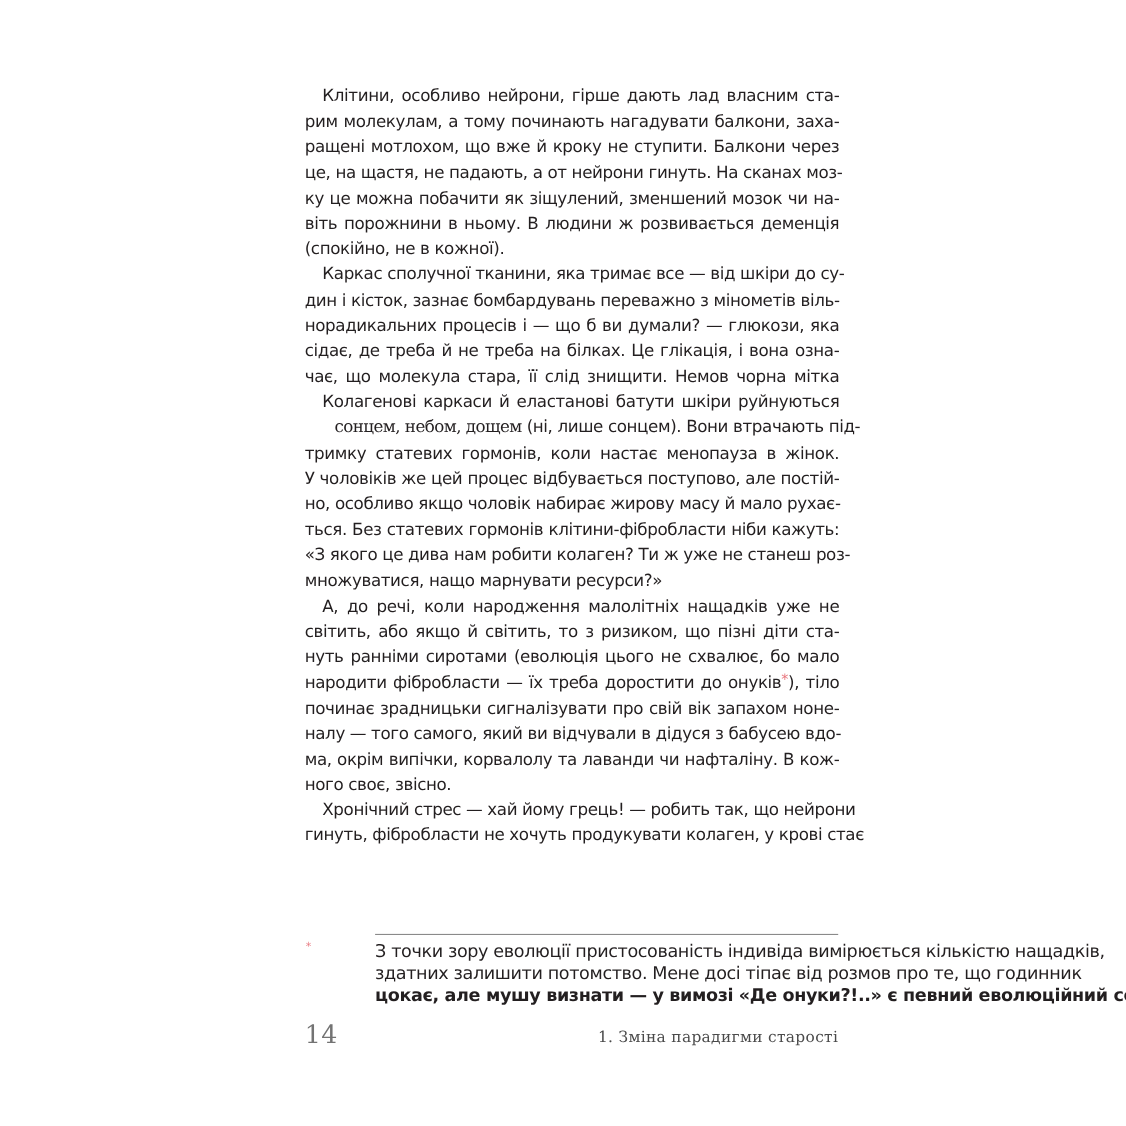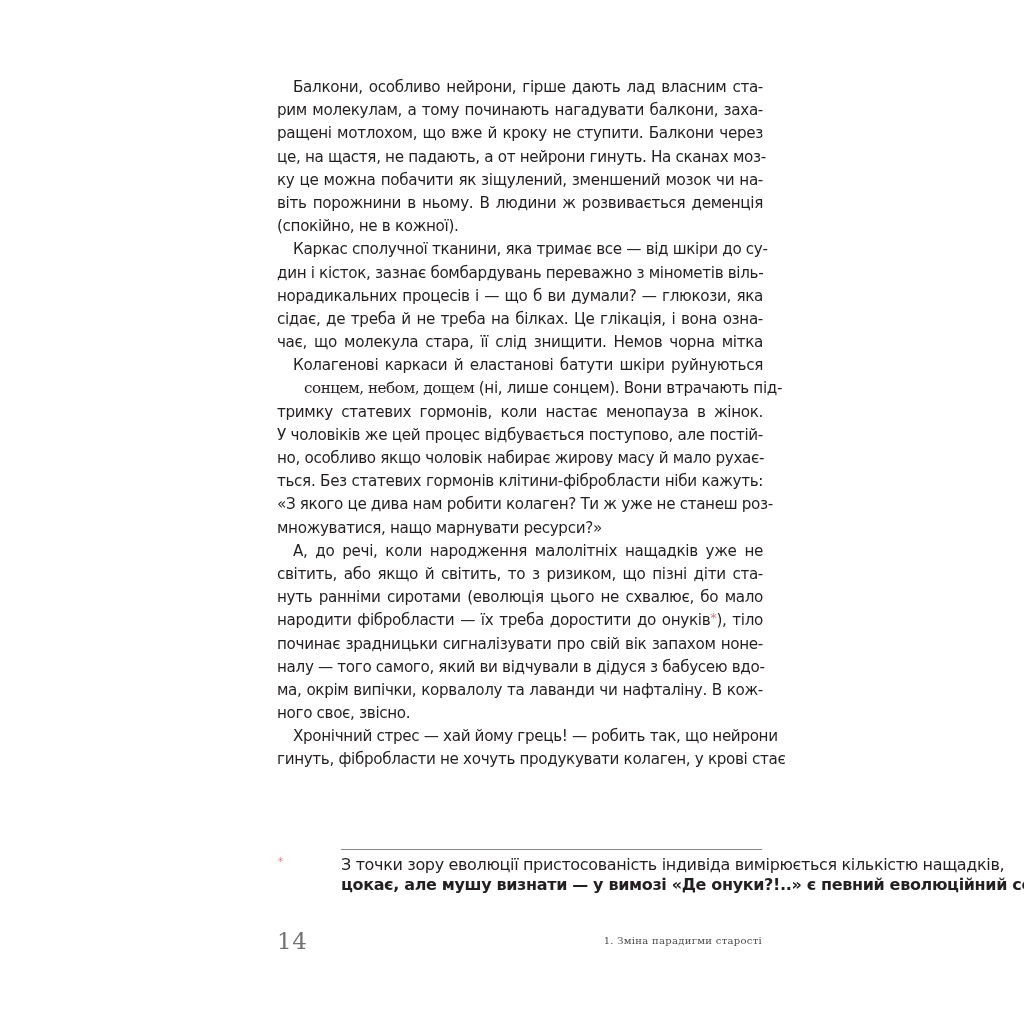--- a/index.html
+++ b/index.html
@@ -22,32 +22,32 @@
     font-family: "DejaVu Sans", sans-serif; font-size: 16px; line-height: 20px; color: #231f20; letter-spacing: -0.35px;
   }
   .fn-line { display: block; white-space: nowrap; text-align: justify; text-align-last: justify; }
   .fn-line.last { text-align-last: justify; font-weight: bold; }
   .page-number {
     position: absolute; left: 277px; top: 928px;
     font-family: "DejaVu Serif", serif; font-size: 23px; color: #737373; letter-spacing: 0.5px;
   }
   .running-head {
     position: absolute; right: 262px; top: 935px;
-    font-family: "DejaVu Serif", serif; font-size: 10px; color: #4a4a4a; letter-spacing: 0.3px;
+    font-family: "DejaVu Serif", serif; font-size: 14px; color: #4a4a4a; letter-spacing: 0.3px;
   }
 </style>
 </head>
 <body>
 
 <div class="page">
 
   <div class="body-text">
 
     <div>
-      <span class="line indent">Балкони, особливо нейрони, гірше дають лад власним ста-</span>
+      <span class="line indent">Клітини, особливо нейрони, гірше дають лад власним ста-</span>
       <span class="line">рим молекулам, а тому починають нагадувати балкони, заха-</span>
       <span class="line">ращені мотлохом, що вже й кроку не ступити. Балкони через</span>
       <span class="line">це, на щастя, не падають, а от нейрони гинуть. На сканах моз-</span>
       <span class="line">ку це можна побачити як зіщулений, зменшений мозок чи на-</span>
       <span class="line">віть порожнини в ньому. В людини ж розвивається деменція</span>
       <span class="line last">(спокійно, не в кожної).</span>
     </div>
 
     <div>
       <span class="line indent">Каркас сполучної тканини, яка тримає все — від шкіри до су-</span>
@@ -82,18 +82,19 @@
     <div>
       <span class="line indent">Хронічний стрес — хай йому грець! — робить так, що нейрони</span>
       <span class="line">гинуть, фібробласти не хочуть продукувати колаген, у крові стає</span>
     </div>
   </div>
 
   <div class="fn-rule"></div>
   <div class="fn-mark">*</div>
   <div class="footnote">
     <span class="fn-line">З точки зору еволюції пристосованість індивіда вимірюється кількістю нащадків,</span>
+    <span class="fn-line">здатних залишити потомство. Мене досі тіпає від розмов про те, що годинник</span>
     <span class="fn-line last">цокає, але мушу визнати — у вимозі «Де онуки?!..» є певний еволюційний сенс.</span>
   </div>
 
   <div class="page-number">14</div>
   <div class="running-head">1.  Зміна парадигми старості</div>
 </div>
 
 </body></html>

